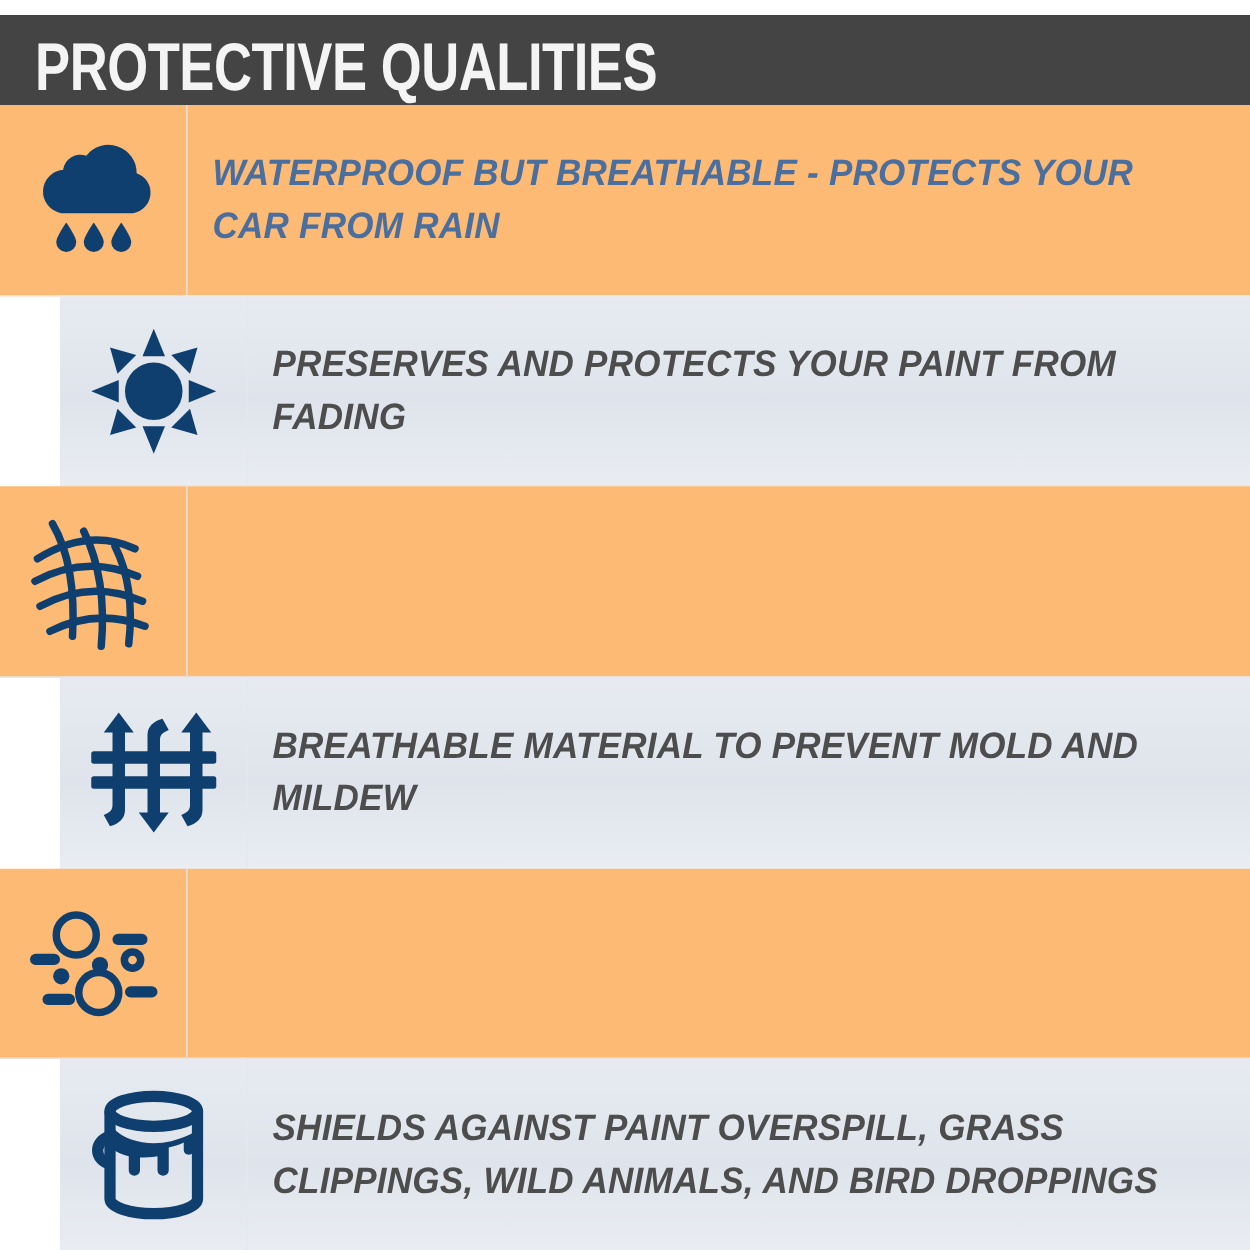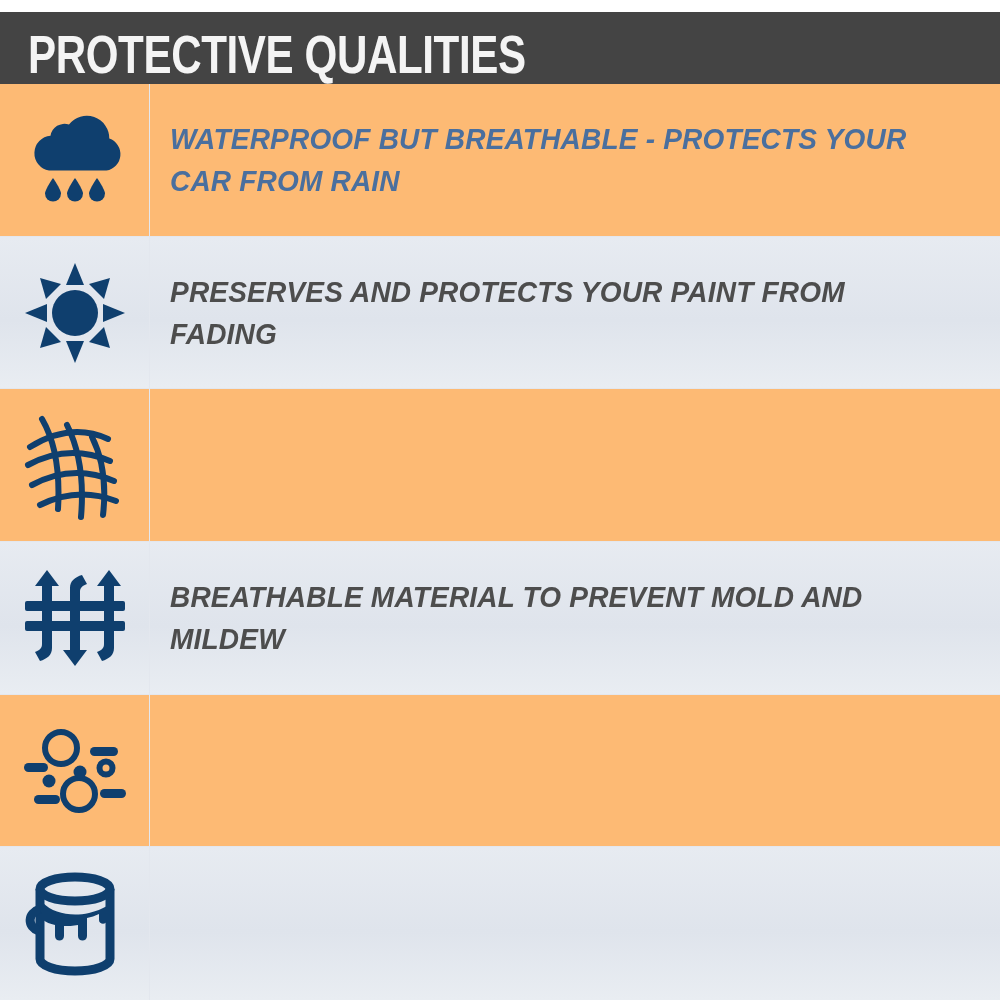--- a/index.html
+++ b/index.html
@@ -63,20 +63,21 @@
     border-bottom: 1px solid #e3e7ee;
   }
   .row:last-child {
     border-bottom: none;
   }
   .row.light {
     background: #fdba74;
   }
   .row.shade {
     background: linear-gradient(to bottom, #e7ebf1 0%, #dfe4ec 55%, #e9edf2 100%);
+    margin-left: 48px;
   }
 
   .icon-cell {
     position: relative;
     width: 150px;
     min-width: 150px;
     display: flex;
     align-items: center;
     justify-content: center;
     box-sizing: border-box;
@@ -249,16 +250,19 @@
                        c0 5 -8 5 -8 0 v-6
                        c-4 2 -8 3 -12 4
                        v18 c0 6 -9 6 -9 0 V56
                        c-5 1 -10 1 -14 1
                        v10 c0 6 -9 6 -9 0 V56
                        c-5 -1 -9 -3 -12 -5 z"></path>
             </g>
           </svg>
         </span>
       </div>
+      <div class="text-cell">
+        <div class="feature-text gray">SHIELDS AGAINST PAINT OVERSPILL, GRASS CLIPPINGS, WILD ANIMALS, AND BIRD DROPPINGS</div>
+      </div>
     </div>
 
   </div>
 </div>
 
 </body></html>

